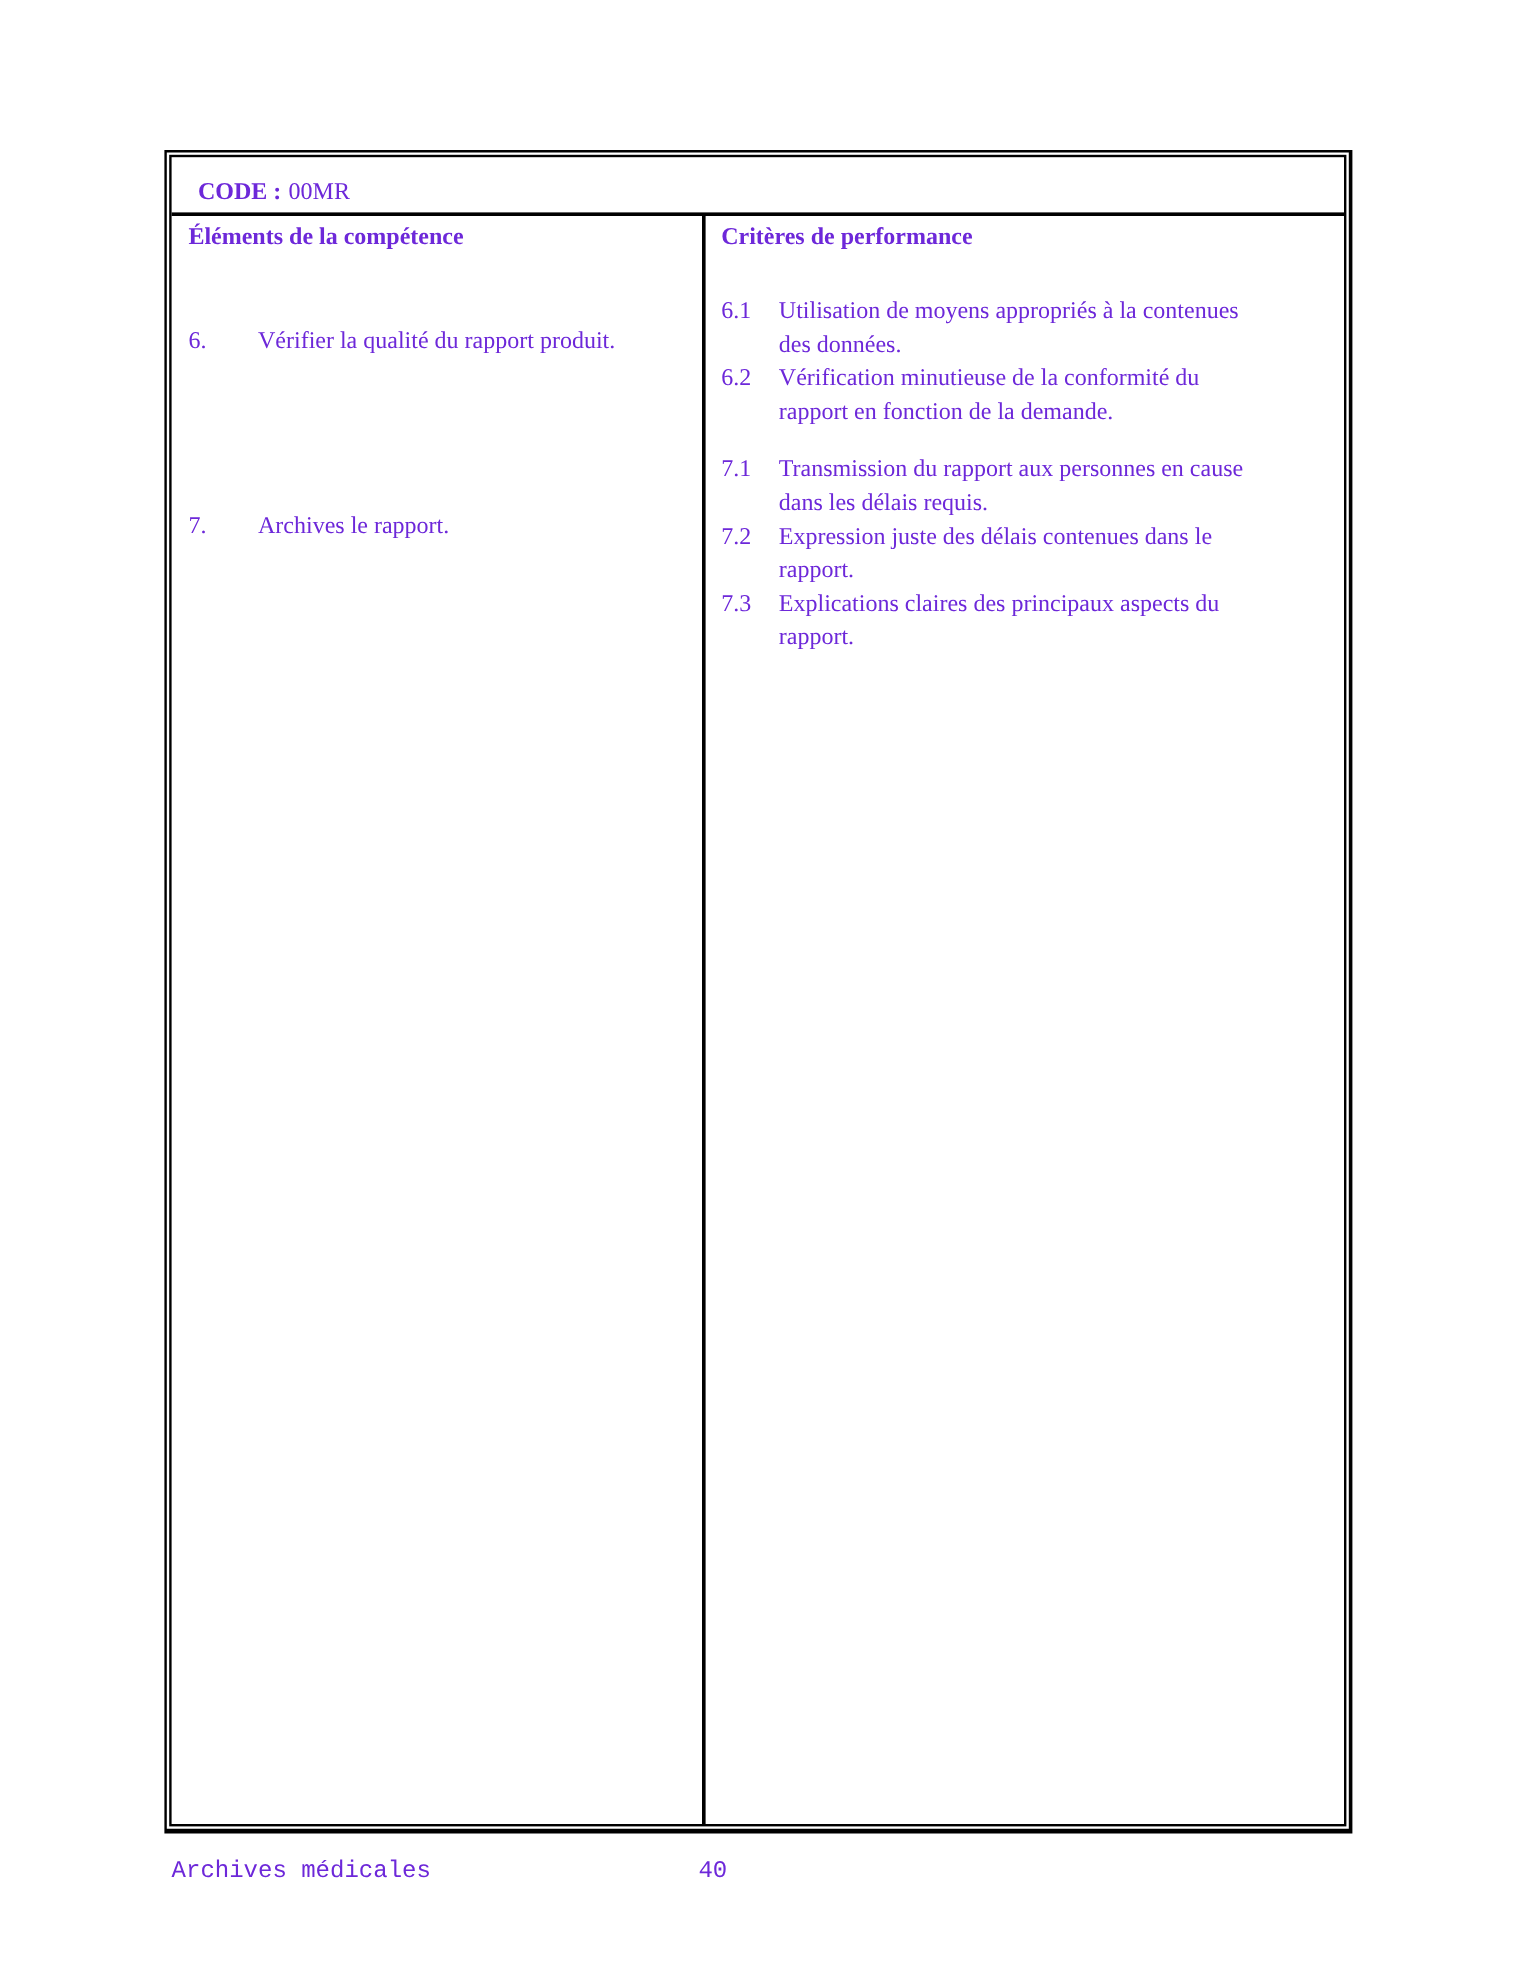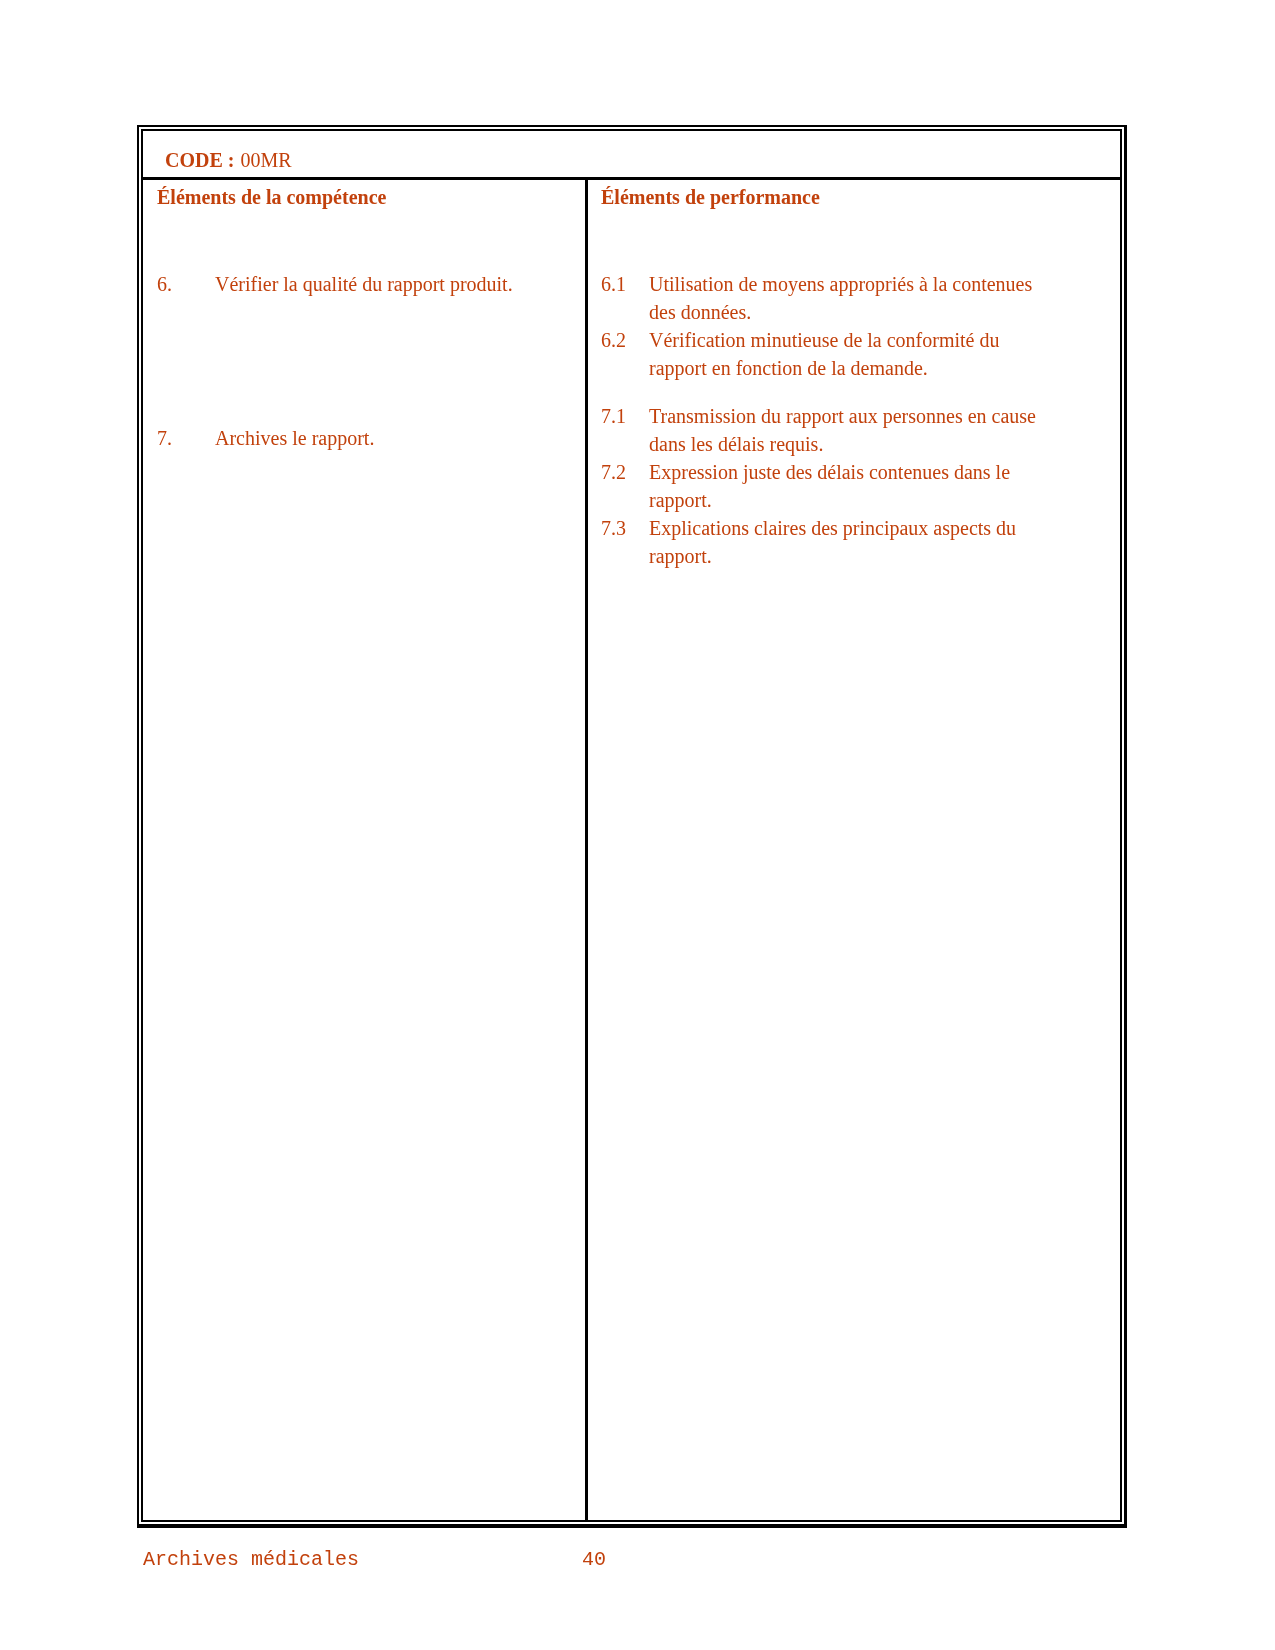--- a/index.html
+++ b/index.html
@@ -8,21 +8,21 @@
     background: #ffffff;
   }
   .page {
     position: relative;
     width: 1275px;
     height: 1650px;
     background: #ffffff;
     font-family: "Liberation Serif", "DejaVu Serif", serif;
     font-size: 20px;
     line-height: 28px;
-    color: #c2410c;
+    color: #6d28d9;
     overflow: hidden;
   }
   .bold { font-weight: bold; }
 
   
   .table-outer {
     position: absolute;
     left: 137px;
     top: 125px;
     width: 990px;
@@ -70,21 +70,21 @@
   }
   .col-header {
     font-weight: bold;
   }
 
   .element-item { display: flex; }
   .element-item .num { flex: none; width: 58px; }
   .element-item.item-6 { margin-top: 59px; }
   .element-item.item-7 { margin-top: 126px; }
 
-  .criteria-block.block-6 { margin-top: 59px; }
+  .criteria-block.block-6 { margin-top: 34px; }
   .criteria-block.block-7 { margin-top: 20px; }
   .criterion { display: flex; }
   .criterion .num { flex: none; width: 48px; }
   .criterion .txt { white-space: pre-line; }
 
   .footer {
     position: absolute;
     left: 143px;
     top: 1546px;
     width: 984px;
@@ -119,21 +119,21 @@
             <span class="txt">Vérifier la qualité du rapport produit.</span>
           </div>
 
           <div class="element-item item-7">
             <span class="num">7.</span>
             <span class="txt">Archives le rapport.</span>
           </div>
         </div>
 
         <div class="col-right">
-          <div class="col-header">Éléments de performance</div>
+          <div class="col-header">Critères de performance</div>
 
           <div class="criteria-block block-6">
             <div class="criterion">
               <span class="num">6.1</span>
               <span class="txt">Utilisation de moyens appropriés à la contenues
 des données.</span>
             </div>
             <div class="criterion">
               <span class="num">6.2</span>
               <span class="txt">Vérification minutieuse de la conformité du

